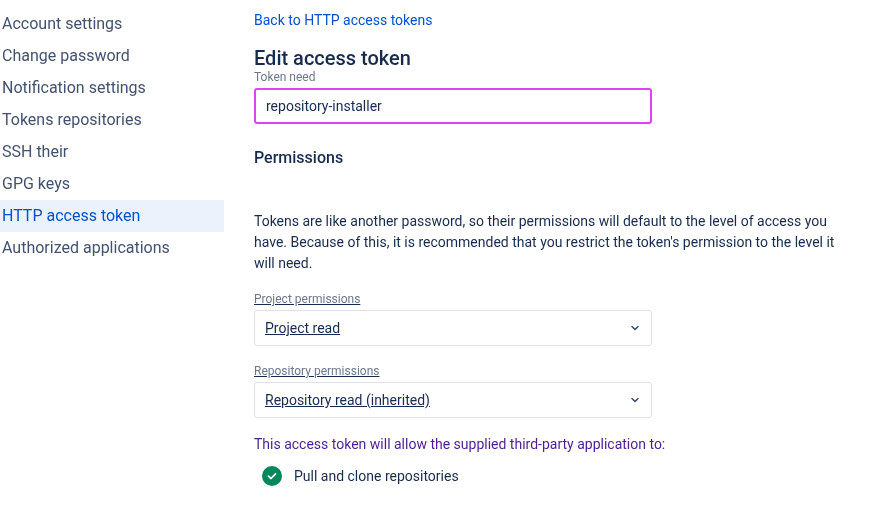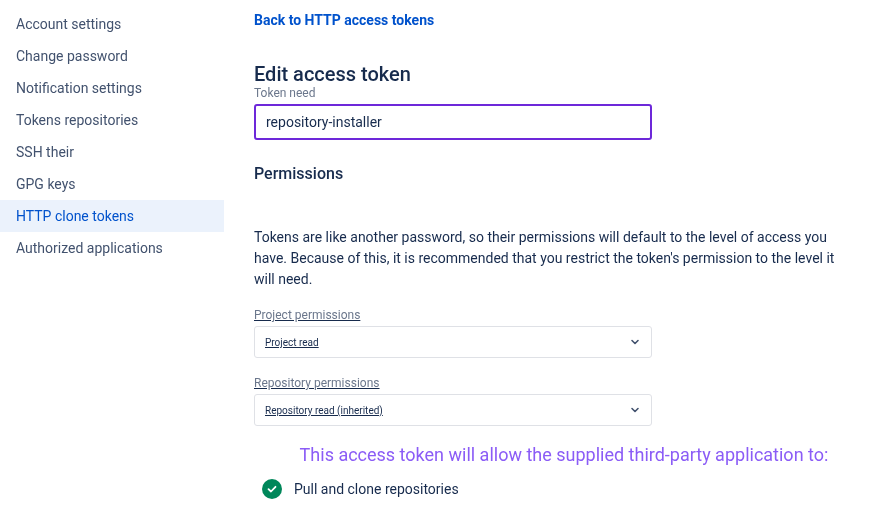--- a/index.html
+++ b/index.html
@@ -11,55 +11,54 @@
       width: 874px;
       height: 507px;
       display: flex;
     }
     .sidebar {
       width: 224px;
       padding: 8px 0 8px 0;
       flex-shrink: 0;
     }
     .sidebar-item {
-      padding: 8px 16px;
+      padding: 8px 2px;
       color: #42526E;
       cursor: pointer;
-      font-size: 14px;
+      font-size: 16px;
       line-height: 16px;
     }
     .sidebar-item.active {
       background: #EBF2FC;
       color: #0052CC;
     }
     .main {
       flex: 1;
       padding: 12px 0 0 30px;
     }
     .back-link {
       color: #0052CC;
       font-size: 14px;
       cursor: pointer;
       display: inline-block;
-      margin-bottom: 34px;
-      font-weight: bold;
+      margin-bottom: 18px;
     }
     h1 {
       font-size: 20px;
       font-weight: 500;
       color: #172B4D;
     }
     .field-label {
       font-size: 12px;
       color: #6B778C;
       margin-bottom: 4px;
     }
     .text-input {
       width: 398px;
-      border: 2px solid #6d28d9;
+      border: 2px solid #d946ef;
       border-radius: 3px;
       padding: 8px 10px;
       font-size: 14px;
       color: #172B4D;
       outline: none;
       margin-bottom: 24px;
       font-family: inherit;
     }
     h2 {
       font-size: 16px;
@@ -77,34 +76,33 @@
     }
     .select-group {
       margin-bottom: 18px;
       text-decoration: underline;
     }
     .select-box {
       width: 398px;
       border: 1px solid #DFE1E6;
       border-radius: 3px;
       padding: 9px 10px;
-      font-size: 10px;
+      font-size: 14px;
       color: #172B4D;
       display: flex;
       justify-content: space-between;
-      align-items: flex-end;
+      align-items: center;
       cursor: pointer;
       background: #fff;
     }
     .chevron svg { display: block; }
     .allow-text {
-      font-size: 18px;
-      color: #8b5cf6;
+      font-size: 14px;
+      color: #4c1d95;
       margin-bottom: 14px;
-      text-align: center;
     }
     .perm-row {
       display: flex;
       align-items: center;
       gap: 12px;
       padding-left: 8px;
       margin-bottom: 28px;
     }
     .check-circle {
       width: 20px; height: 20px;
@@ -134,21 +132,21 @@
 </head>
 <body>
 
 <nav class="sidebar">
   <div class="sidebar-item">Account settings</div>
   <div class="sidebar-item">Change password</div>
   <div class="sidebar-item">Notification settings</div>
   <div class="sidebar-item">Tokens repositories</div>
   <div class="sidebar-item">SSH their</div>
   <div class="sidebar-item">GPG keys</div>
-  <div class="sidebar-item active">HTTP clone tokens</div>
+  <div class="sidebar-item active">HTTP access token</div>
   <div class="sidebar-item">Authorized applications</div>
 </nav>
 
 <main class="main">
   <a class="back-link">Back to HTTP access tokens</a>
   <h1>Edit access token</h1>
 
   <div class="field-label">Token need</div>
   <input type="text" class="text-input" value="repository-installer" style="">
 

